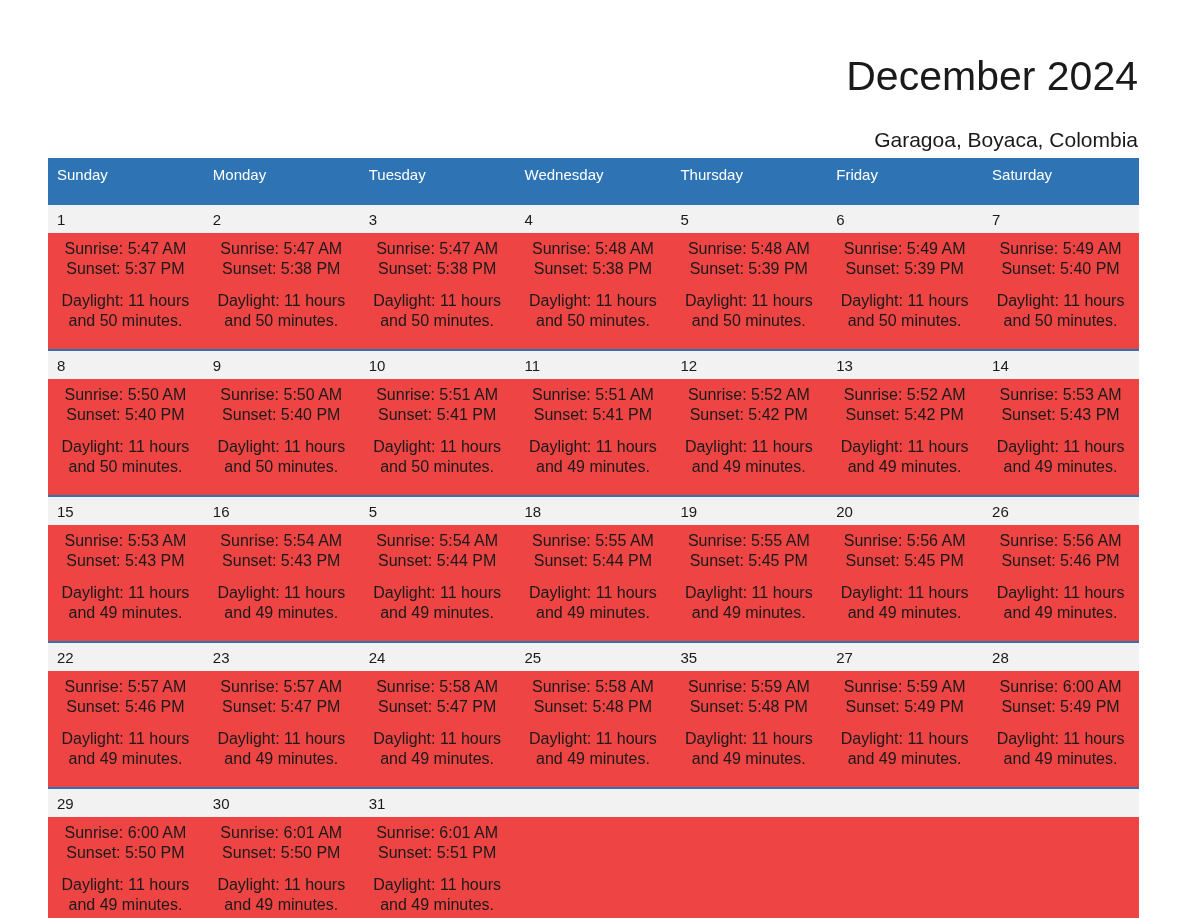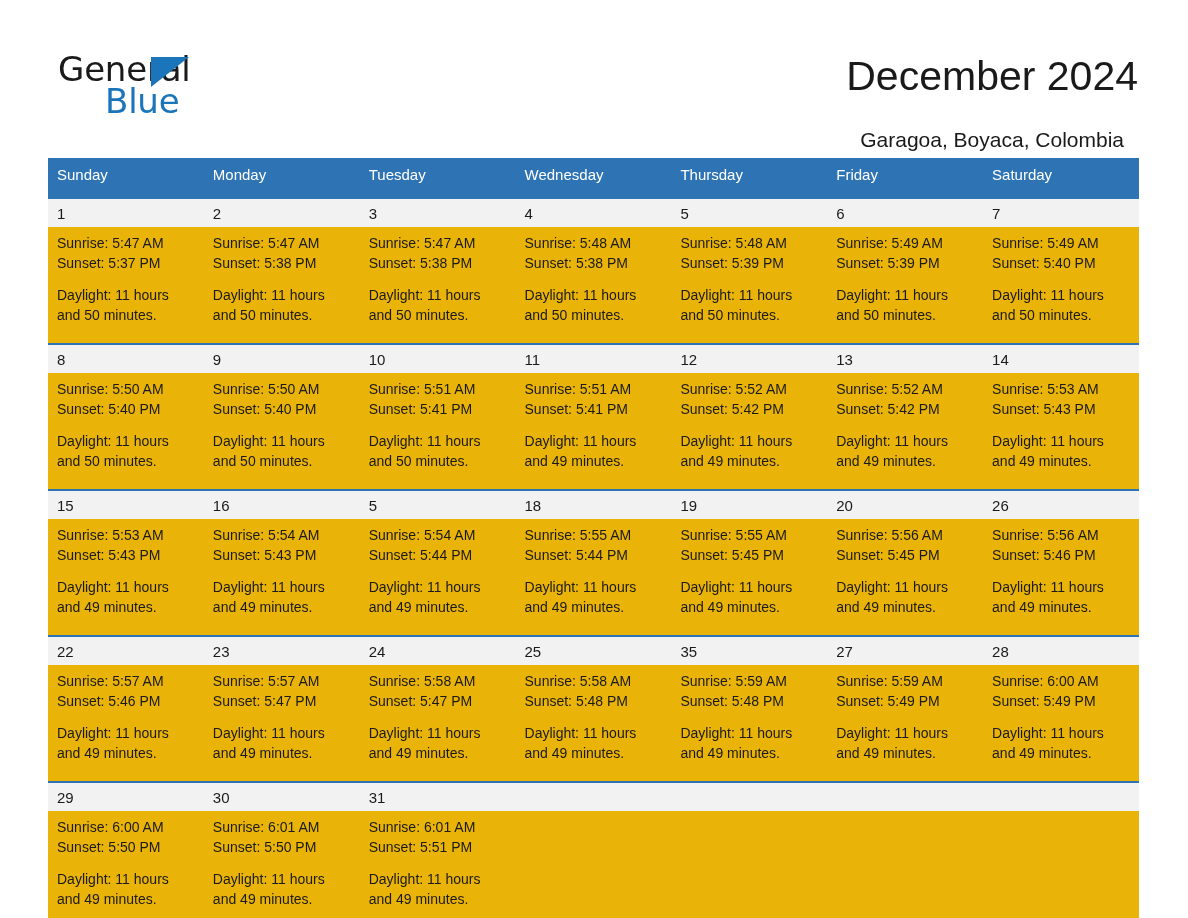--- a/index.html
+++ b/index.html
@@ -65,21 +65,21 @@
     color: #1b75bb;
     font-family: "DejaVu Sans", sans-serif;
     font-weight: 400;
     line-height: 38px;
   }
 
   .title-block {
     position: absolute;
     right: 50px;
     top: 52px;
-    text-align: center;
+    text-align: right;
   }
   .cal-title {
     font-size: 41px;
     font-weight: 400;
     color: #1a1a1a;
     line-height: 48px;
     white-space: nowrap;
   }
   .cal-subtitle {
     margin-top: 28px;
@@ -101,45 +101,46 @@
     width: 100%;
     border-collapse: collapse;
     table-layout: fixed;
   }
   .cal-table th {
     background: #2e74b5;
     color: #ffffff;
     font-size: 15px;
     font-weight: 400;
     text-align: left;
-    padding: 8px 0 16px 9px;
+    padding: 8px 0 22px 9px;
     line-height: 17px;
     border: none;
   }
   .daynum-cell {
     background: #f2f2f2;
     border-top: 2px solid #2e74b5;
     padding: 6px 0 5px 9px;
     font-size: 15px;
     line-height: 17px;
     color: #1a1a1a;
     height: 17px;
     vertical-align: top;
   }
   .week-top-row .daynum-cell.first-week {
     border-top: none;
   }
   .info-cell {
-    background: #eab308;
+    background: #ef4444;
     padding: 6px 10px 14px 9px;
-    font-size: 14px;
+    font-size: 16px;
     line-height: 20px;
     color: #1a1a1a;
     vertical-align: top;
     height: 96px;
+    text-align: center;
   }
   .info-line {
     white-space: nowrap;
   }
   .info-daylight {
     white-space: normal;
     margin-top: 12px;
   }
   .empty-info {
     height: 96px;
@@ -148,25 +149,20 @@
     height: 96px;
   }
 </style>
 </head>
 <body>
 
 <div class="page">
 
   <div class="header">
 
-    <div class="brand">
-      <span class="brand-general">General</span>
-      <span class="brand-triangle"></span>
-      <span class="brand-blue">Blue</span>
-    </div>
 
     <div class="title-block">
       <div class="cal-title">December 2024</div>
       <div class="cal-subtitle">Garagoa, Boyaca, Colombia</div>
     </div>
 
   </div>
 
   <div class="calendar">
     <table class="cal-table">

